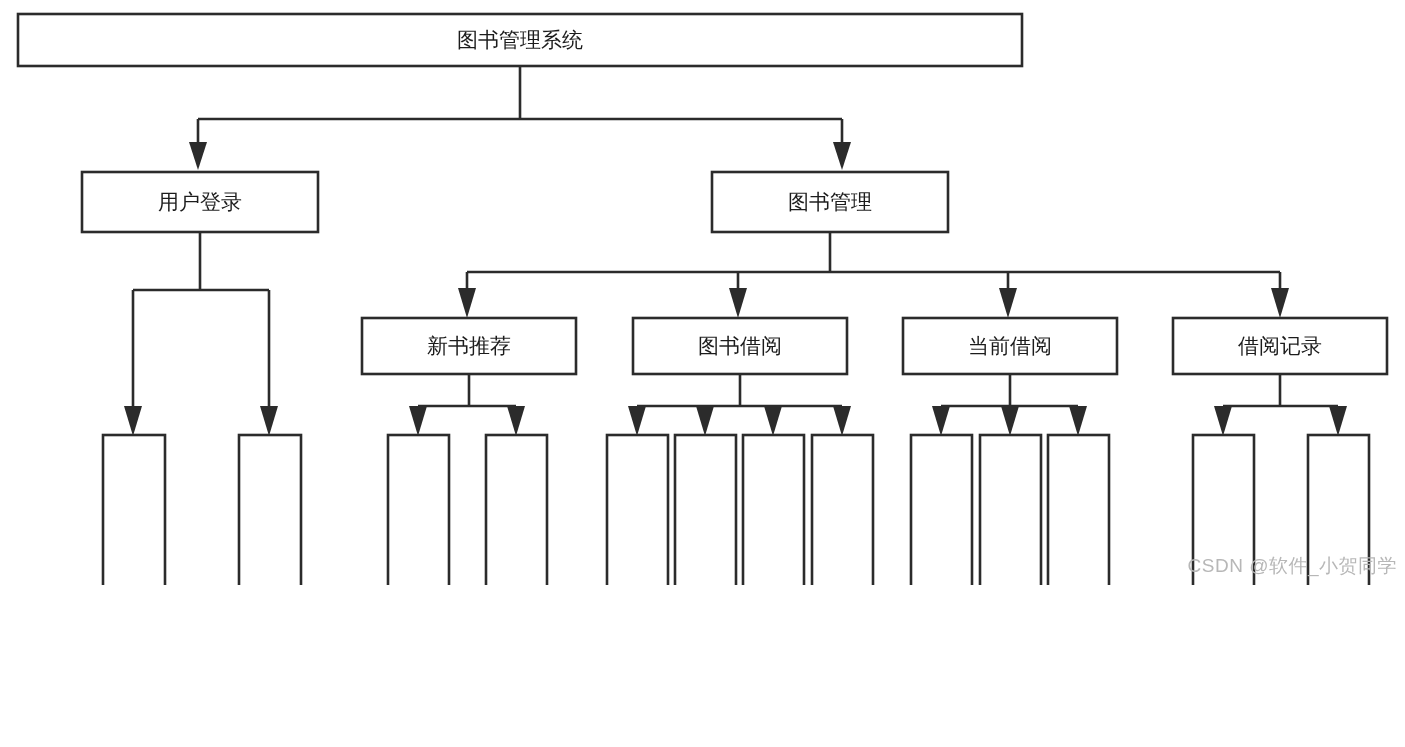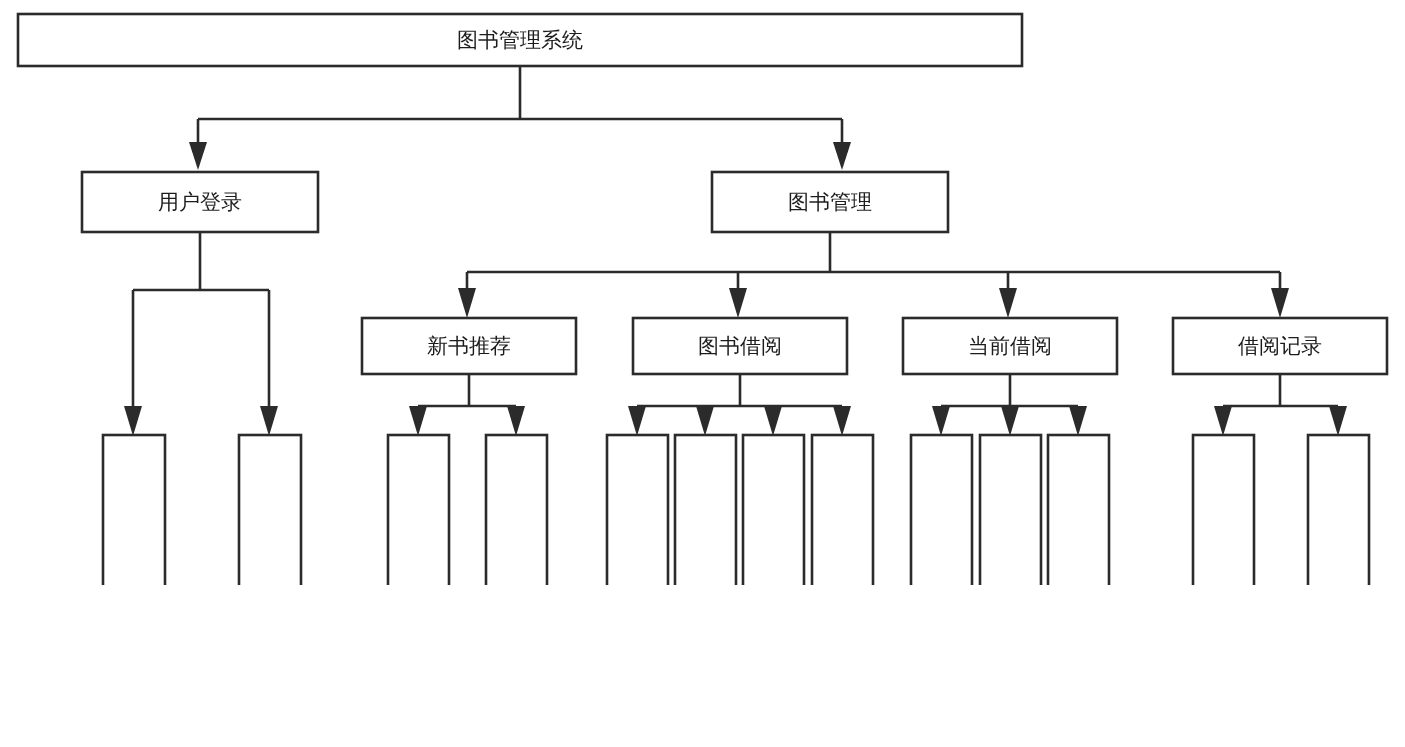--- a/index.html
+++ b/index.html
@@ -192,14 +192,15 @@
   <div class="vlabel" style="left:743px; top:445px; width:61px; height:285px;">编辑图书（管理员）</div>
   <div class="vlabel" style="left:812px; top:500px; width:61px; height:230px;">借阅图书</div>
 
   <div class="vlabel" style="left:911px; top:500px; width:61px; height:230px;">查询图书</div>
   <div class="vlabel" style="left:980px; top:500px; width:61px; height:230px;">归还图书</div>
   <div class="vlabel" style="left:1048px; top:445px; width:61px; height:285px;">确认归还（管理员）</div>
 
   <div class="vlabel" style="left:1193px; top:455px; width:61px; height:270px;">新增借阅记录</div>
   <div class="vlabel" style="left:1308px; top:455px; width:61px; height:270px;">查询借阅记录</div>
 
+  <div class="watermark">CSDN @软件_小贺同学</div>
 
 </div>
 
 </body></html>

